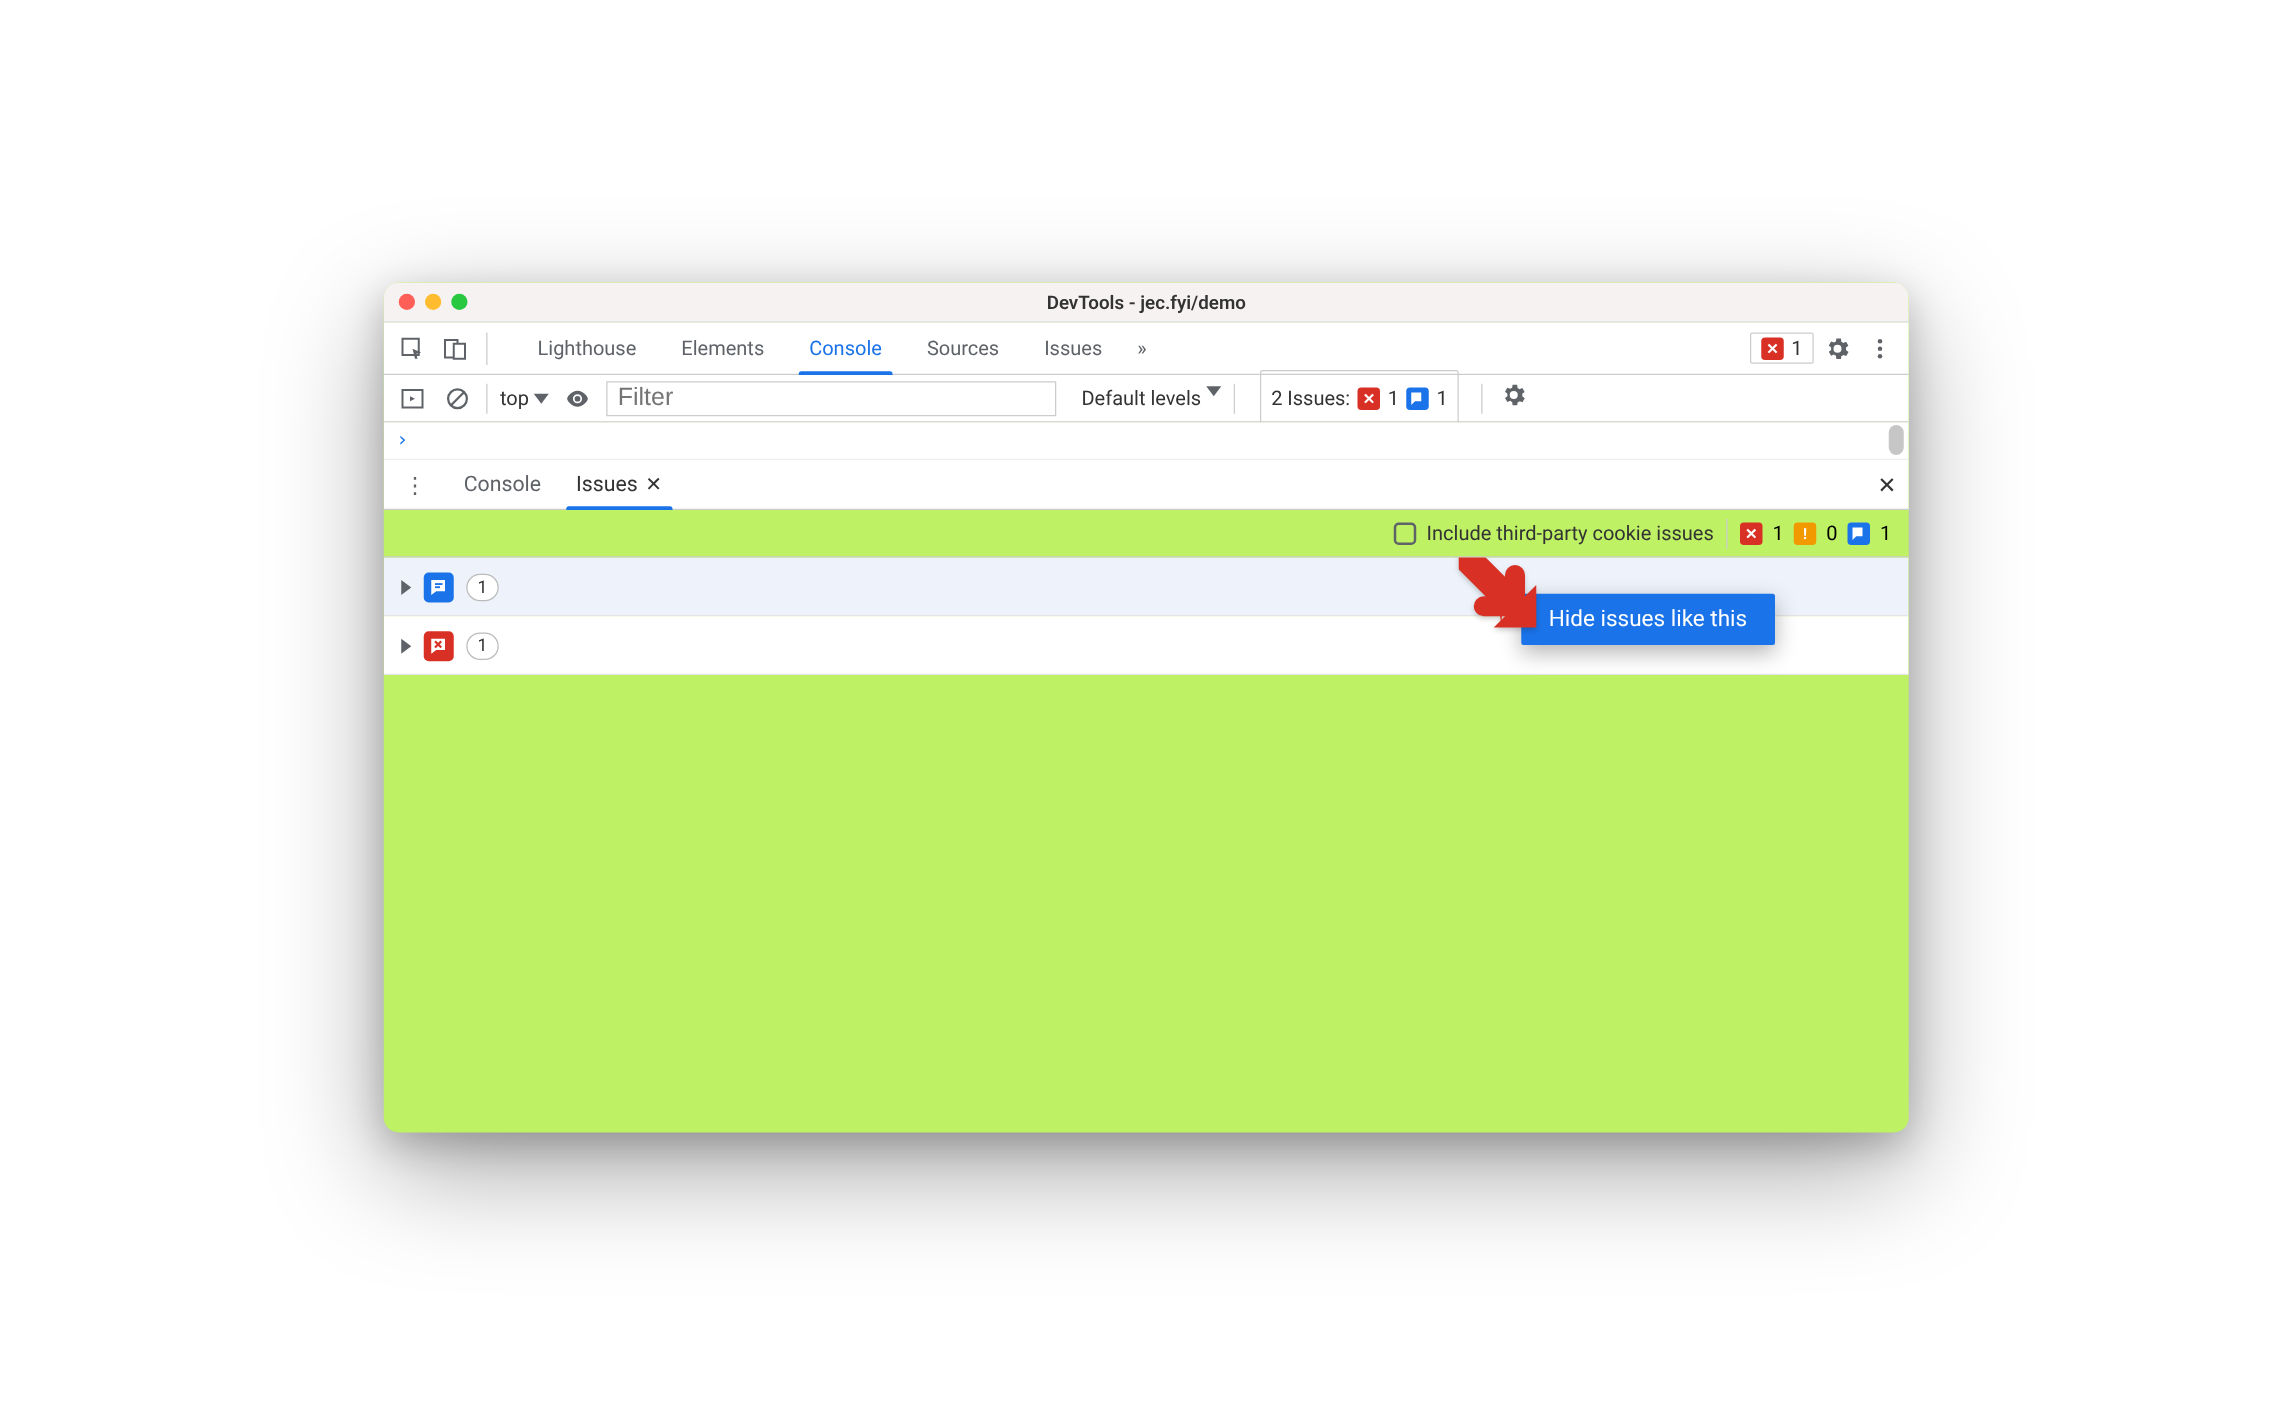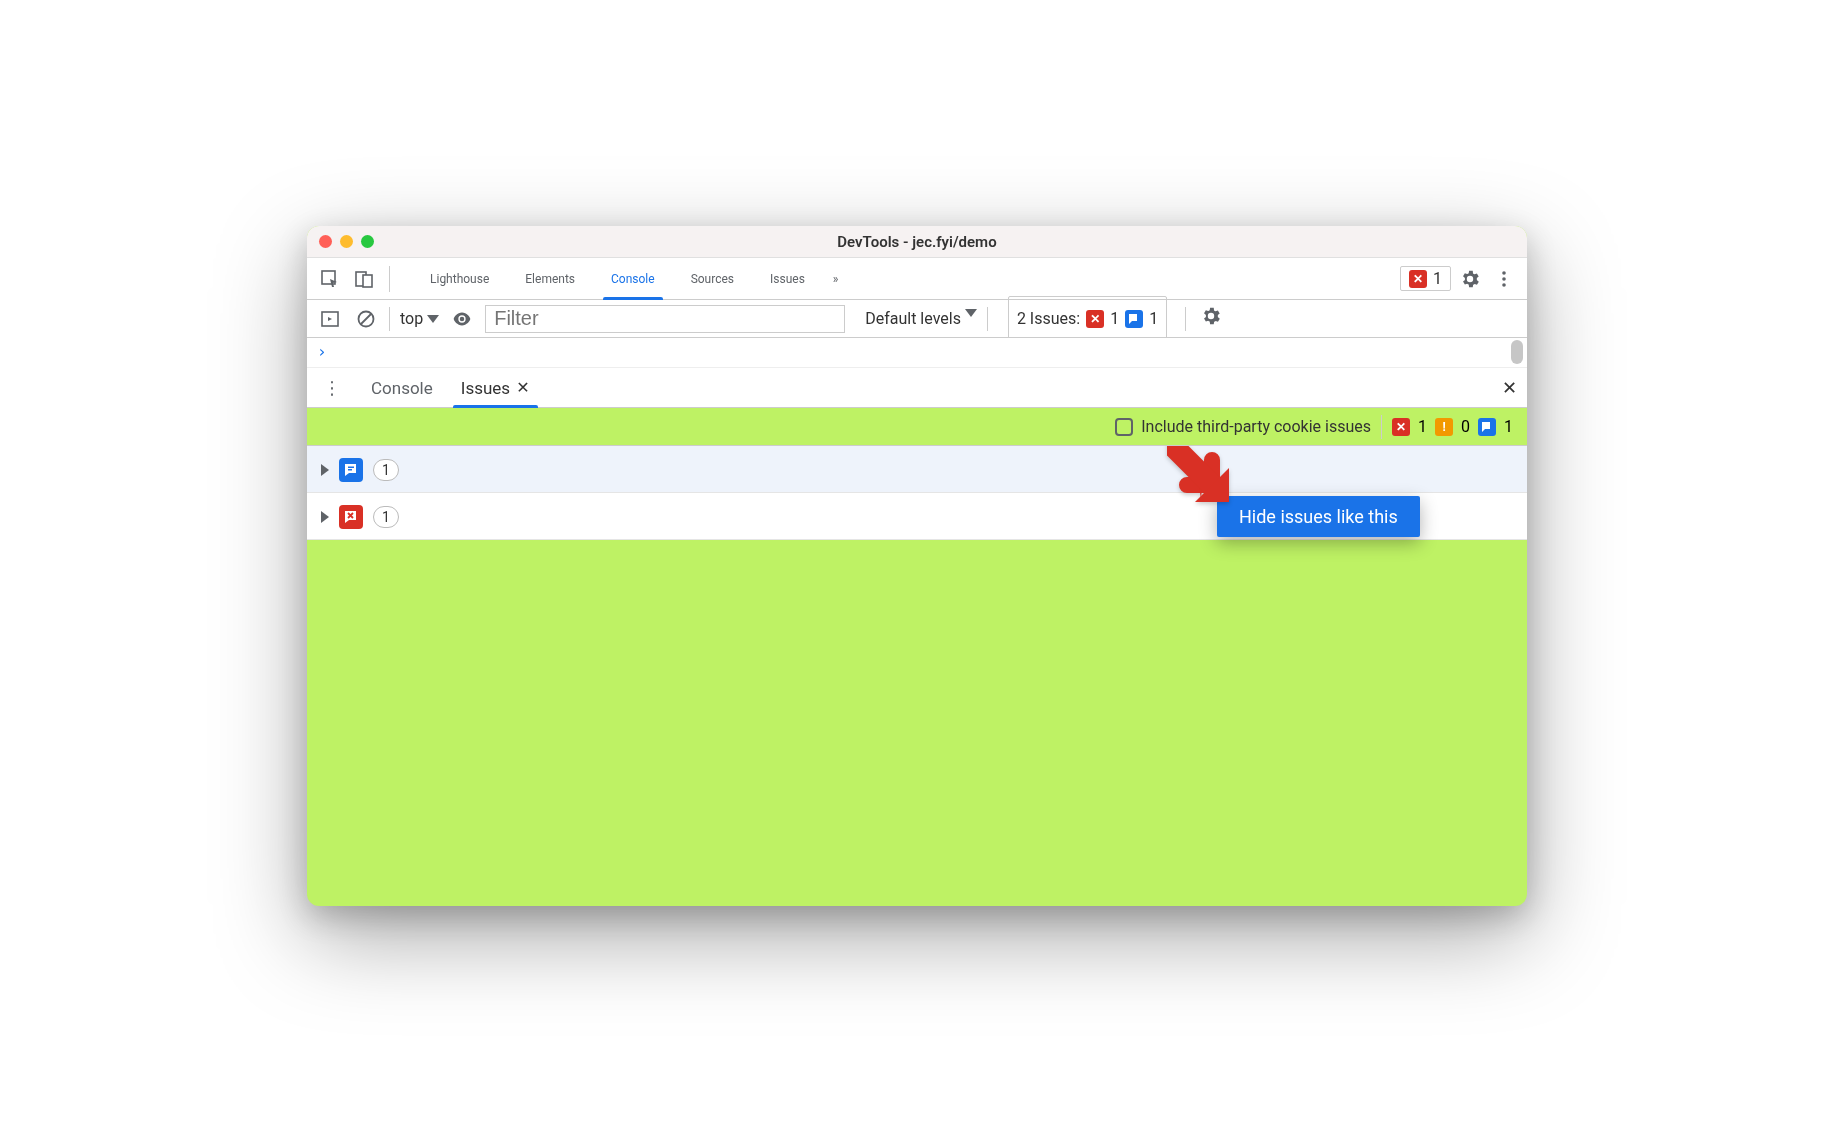--- a/index.html
+++ b/index.html
@@ -42,21 +42,21 @@
     height: 42px;
     display: flex;
     align-items: center;
     border-bottom: 1px solid #ccc;
     padding: 0 8px;
     gap: 4px;
     background:#fff;
   }
   .tabbar .iconbtn { width:30px; height:30px; display:flex; align-items:center; justify-content:center; color:#5a5a5a; cursor:pointer;}
   .tabs { display:flex; gap: 0; margin-left: 12px; align-items:stretch; height:100%;}
-  .tab { padding: 0 18px; font-size: 12px; color:#5f6368; display:flex; align-items:center; cursor:pointer; position:relative; }
+  .tab { padding: 0 18px; font-size: 16px; color:#5f6368; display:flex; align-items:center; cursor:pointer; position:relative; }
   .tab.active { color:#1a73e8; }
   .tab.active::after { content:""; position:absolute; bottom:-1px; left:10px; right:10px; height:3px; background:#1a73e8; border-radius:2px 2px 0 0;}
   .spacer { flex:1; }
   .badge-err-top { display:flex; align-items:center; gap:6px; border:1px solid #ccc; border-radius:2px; padding:2px 8px; font-size:16px; color:#333; cursor:pointer;}
   .gear { color:#5f6368; font-size:20px; }
 
   .consolebar {
     height: 38px;
     display:flex;
     align-items:center;
@@ -108,21 +108,21 @@
   .issue{display:flex; align-items:flex-start; gap:10px; padding:10px 14px; border-bottom:1px solid #e5e5e5; background:#fff; cursor:pointer; font-size:18px; color:#202124;}
   .issue.sel{background:#eef3fb;}
   .tri{width:0;height:0;border-top:6px solid transparent;border-bottom:6px solid transparent;border-left:8px solid #5f6368; margin-top:8px; flex-shrink:0;}
   .issue-icon{width:24px; height:24px; border-radius:4px; display:flex; align-items:center; justify-content:center; margin-top:2px; flex-shrink:0;}
   .issue-icon.blue{background:#1a73e8;}
   .issue-icon.red{background:#d93025;}
   .pill{min-width:26px; height:22px; border:1px solid #bbb; border-radius:11px; background:#fff; display:flex; align-items:center; justify-content:center; font-size:14px; color:#333; padding:0 6px; margin-top:3px; flex-shrink:0;}
   .issue-text{flex:1; line-height:1.4;}
 
   .ctxmenu{
-    position:absolute; left:910px; top:50px; background:#1a73e8; color:#fff; font-size:18px;
+    position:absolute; left:910px; top:29px; background:#1a73e8; color:#fff; font-size:18px;
     padding:10px 22px; border-radius:2px; box-shadow:0 6px 18px rgba(0,0,0,0.3); white-space:nowrap; z-index:20; cursor:pointer;
   }
   .arrow{position:absolute; left:860px; top:-6px; z-index:21; width:70px; height:70px;}
   .arrow svg{filter: drop-shadow(0 2px 2px rgba(0,0,0,0.2));}
 
   .tri-down{display:inline-block;width:0;height:0;border-left:6px solid transparent;border-right:6px solid transparent;border-top:8px solid #5f6368;vertical-align:middle;}
 </style>
 </head>
 <body>
 

